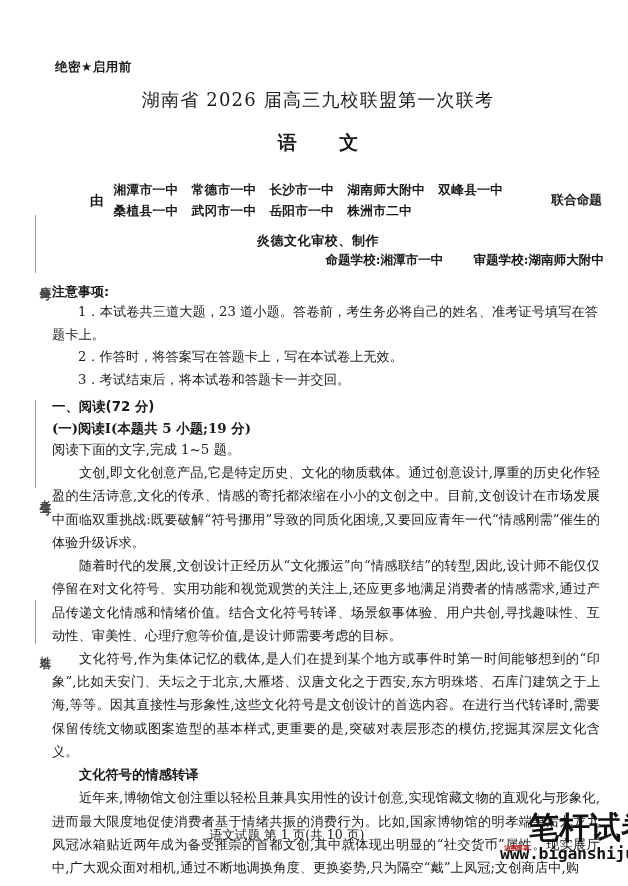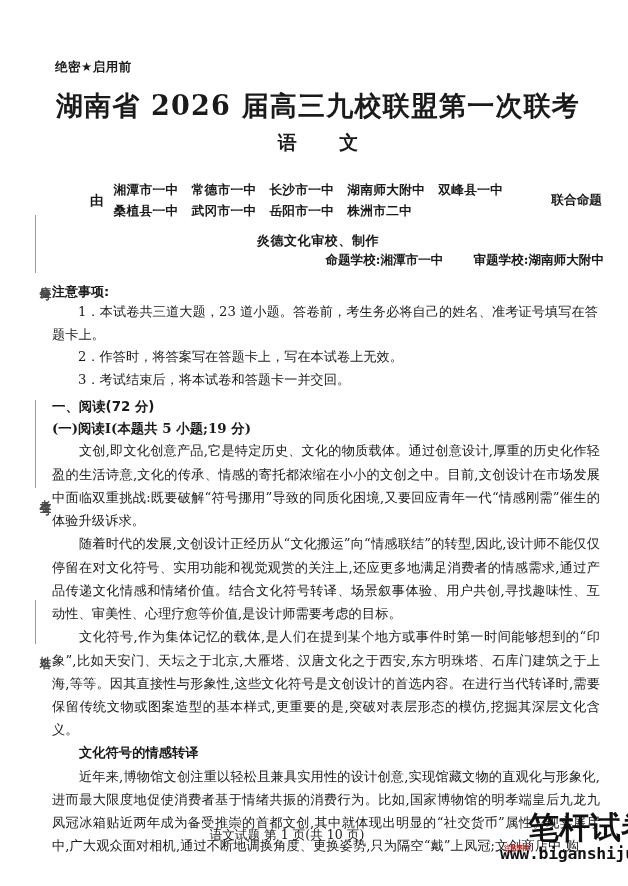--- a/index.html
+++ b/index.html
@@ -71,22 +71,22 @@
     font-family: "DejaVu Sans", "Liberation Sans", sans-serif;
     color: #1a1a1a;
   }
 
   .doc-title {
     position: absolute;
     left: 0;
     top: 88px;
     width: 532px;
     text-align: center;
-    font-size: 27px;
-    font-weight: 700;
+    font-size: 18px;
+    font-weight: 400;
     letter-spacing: 1.2px;
     font-family: "DejaVu Serif", "Liberation Serif", serif;
   }
   .doc-subject {
     position: absolute;
     left: 0;
     top: 130px;
     width: 532px;
     text-align: center;
     font-size: 19px;
@@ -318,20 +318,21 @@
   <div class="notes-head">注意事项:</div>
   <div class="notes-body">
     <div class="note-item">1．本试卷共三道大题，23 道小题。答卷前，考生务必将自己的姓名、准考证号填写在答题卡上。</div>
     <div class="note-item">2．作答时，将答案写在答题卡上，写在本试卷上无效。</div>
     <div class="note-item">3．考试结束后，将本试卷和答题卡一并交回。</div>
   </div>
 
   <div class="section-area">
     <div class="sec-title">一、阅读(72 分)</div>
     <div class="sec-sub">(一)阅读Ⅰ(本题共 5 小题;19 分)</div>
+    <div class="sec-inst">阅读下面的文字,完成 1~5 题。</div>
     <div class="para">文创,即文化创意产品,它是特定历史、文化的物质载体。通过创意设计,厚重的历史化作轻盈的生活诗意,文化的传承、情感的寄托都浓缩在小小的文创之中。目前,文创设计在市场发展中面临双重挑战:既要破解“符号挪用”导致的同质化困境,又要回应青年一代“情感刚需”催生的体验升级诉求。</div>
     <div class="para">随着时代的发展,文创设计正经历从“文化搬运”向“情感联结”的转型,因此,设计师不能仅仅停留在对文化符号、实用功能和视觉观赏的关注上,还应更多地满足消费者的情感需求,通过产品传递文化情感和情绪价值。结合文化符号转译、场景叙事体验、用户共创,寻找趣味性、互动性、审美性、心理疗愈等价值,是设计师需要考虑的目标。</div>
     <div class="para">文化符号,作为集体记忆的载体,是人们在提到某个地方或事件时第一时间能够想到的“印象”,比如天安门、天坛之于北京,大雁塔、汉唐文化之于西安,东方明珠塔、石库门建筑之于上海,等等。因其直接性与形象性,这些文化符号是文创设计的首选内容。在进行当代转译时,需要保留传统文物或图案造型的基本样式,更重要的是,突破对表层形态的模仿,挖掘其深层文化含义。</div>
     <div class="para sub-head">文化符号的情感转译</div>
     <div class="para">近年来,博物馆文创注重以轻松且兼具实用性的设计创意,实现馆藏文物的直观化与形象化,进而最大限度地促使消费者基于情绪共振的消费行为。比如,国家博物馆的明孝端皇后九龙九凤冠冰箱贴近两年成为备受推崇的首都文创,其中就体现出明显的“社交货币”属性。现实展厅中,广大观众面对相机,通过不断地调换角度、更换姿势,只为隔空“戴”上凤冠;文创商店中,购</div>
   </div>
 
   <div class="footer">语文试题 第 1 页(共 10 页)</div>
 
   <div class="watermark">

